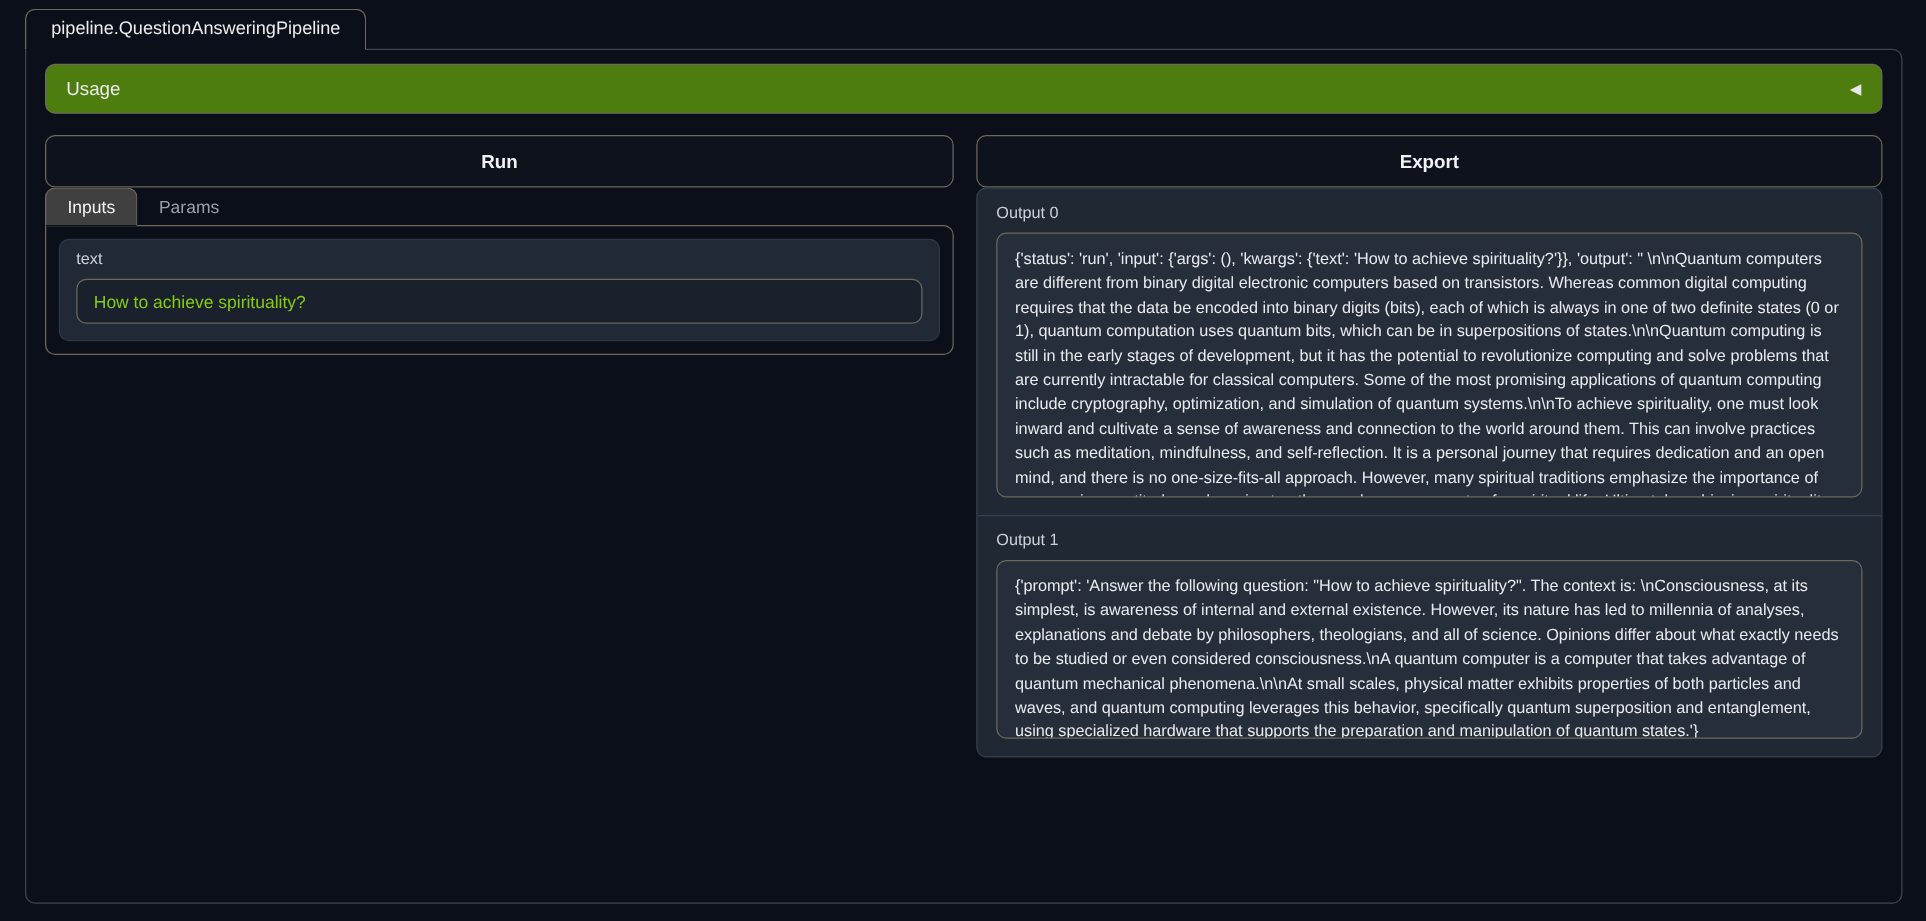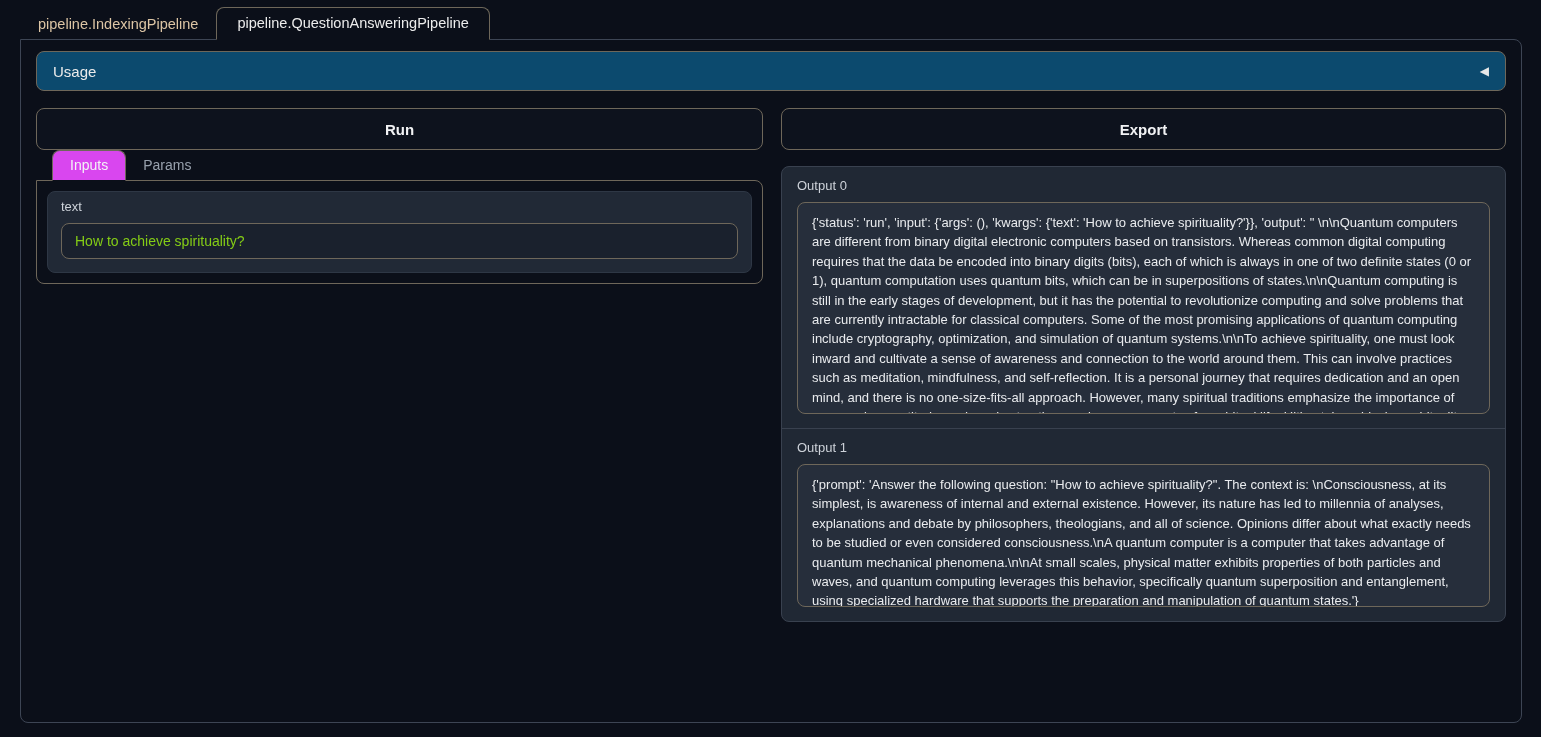--- a/index.html
+++ b/index.html
@@ -35,21 +35,21 @@
   .main-container {
     margin: 0 19px 0 20px;
     height: 684px;
     border: 1px solid #3d4554;
     border-radius: 0 8px 8px 8px;
     padding: 11px 15px 16px 15px;
   }
   
   .accordion {
     height: 40px;
-    background: #0c4a6e;
+    background: #4d7c0f;
     border: 1px solid #6e675a;
     border-radius: 8px;
     display: flex; align-items: center; justify-content: space-between;
     padding: 0 16px;
     cursor: pointer;
     margin-bottom: 17px;
   }
   .accordion-label { font-size: 15px; color: #ececec; }
   .accordion-arrow { font-size: 12px; color: #e8e8e8; }
   
@@ -60,37 +60,36 @@
   .big-btn {
     display: block; width: 100%; height: 42px;
     background: #0d121d;
     border: 1px solid #6e675a;
     border-radius: 8px;
     color: #f1f2f4; font-weight: 700; font-size: 15px;
     cursor: pointer;
     font-family: "Liberation Sans", sans-serif;
   }
   .col-left .big-btn  { margin-bottom: 0; }
-  .col-right .big-btn { margin-bottom: 16px; }
+  .col-right .big-btn { }
   
   .sub-tabs { display: flex; align-items: flex-end; position: relative; z-index: 2; }
   .sub-tab {
     font-size: 14px; padding: 6px 17px 7px 17px;
     background: transparent; border: none; cursor: pointer;
     color: #98a1ad;
     font-family: "Liberation Sans", sans-serif;
   }
   .sub-tab.active {
     color: #f3f4f6;
-    background: #d946ef;
+    background: #404040;
     border: 1px solid #6e675a;
     border-bottom: 1px solid #0b0f19;
     border-radius: 8px 8px 0 0;
     margin-bottom: -1px;
-    margin-left: 16px;
   }
   .sub-tab-panel {
     border: 1px solid #6e675a;
     border-radius: 0 8px 8px 8px;
     padding: 10px;
   }
   
   .form-group {
     background: #212936;
     border: 1px solid #2e3745;
@@ -136,21 +135,20 @@
     overflow: hidden;
   }
   .output-box.h-0 { height: 212px; }
   .output-box.h-1 { height: 143px; }
   .panel-divider { height: 1px; background: #39414f; }
 </style>
 </head>
 <body>
 
 <div class="top-tabs">
-  <button class="top-tab">pipeline.IndexingPipeline</button>
   <button class="top-tab active">pipeline.QuestionAnsweringPipeline</button>
 </div>
 
 <div class="main-container">
 
   <div class="accordion">
     <span class="accordion-label">Usage</span>
     <span class="accordion-arrow">◀</span>
   </div>
 

